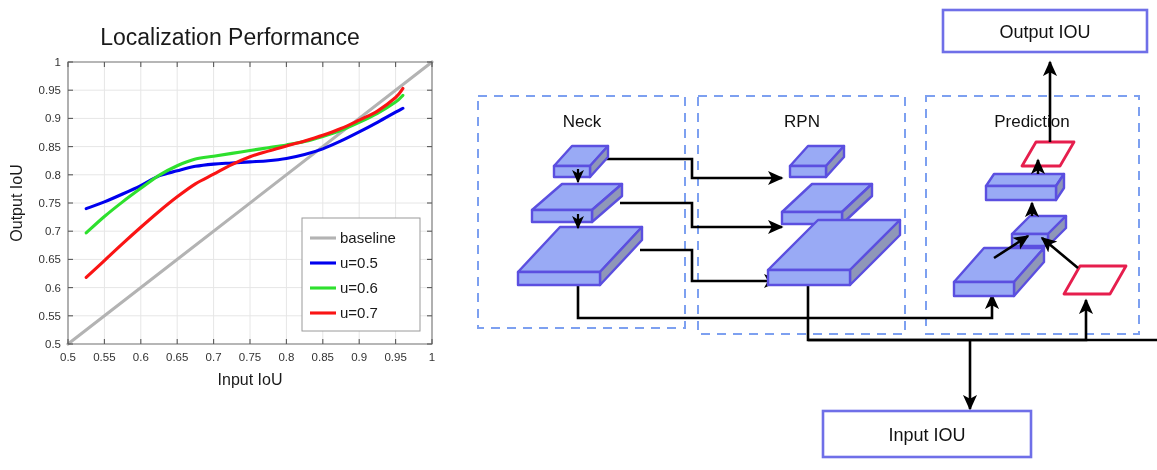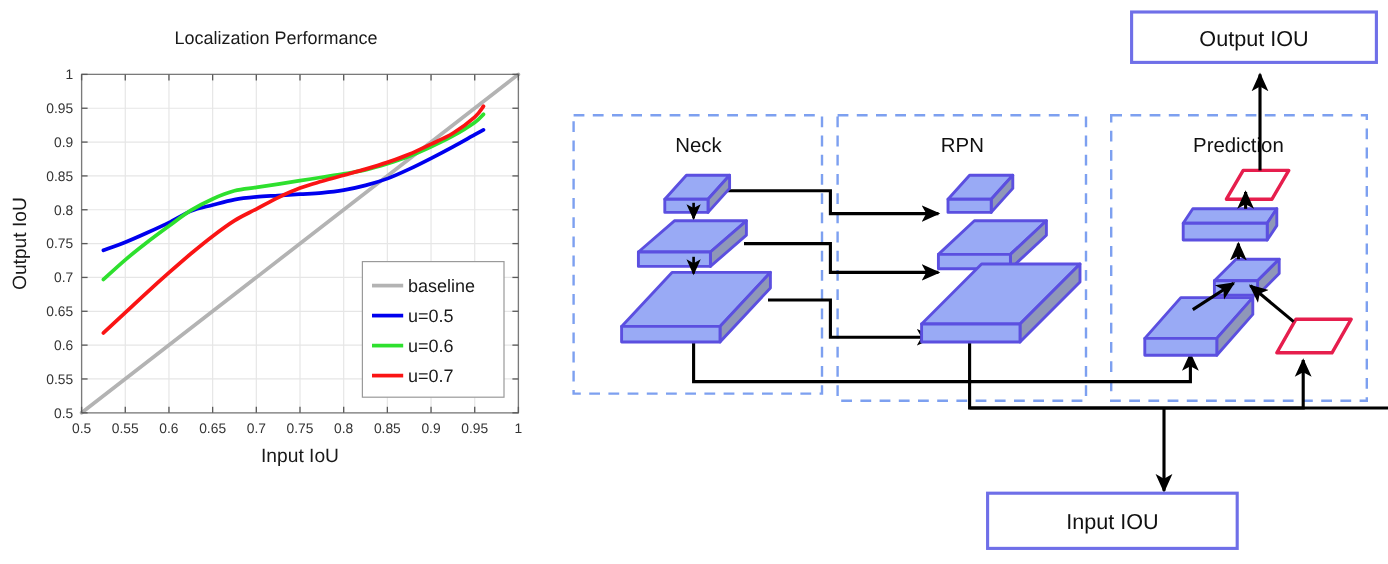--- a/index.html
+++ b/index.html
@@ -27,21 +27,21 @@
     top: 0;
     width: 460px;
     height: 400px;
   }
   #chart-title {
     position: absolute;
     left: 0;
     top: 24px;
     width: 460px;
     text-align: center;
-    font-size: 15px;
+    font-size: 23px;
     color: #1a1a1a;
     font-family: "Liberation Sans", sans-serif;
   }
   #chart-svg {
     position: absolute;
     left: 0;
     top: 0;
   }
   .axis-tick-label {
     font-size: 11.5px;

